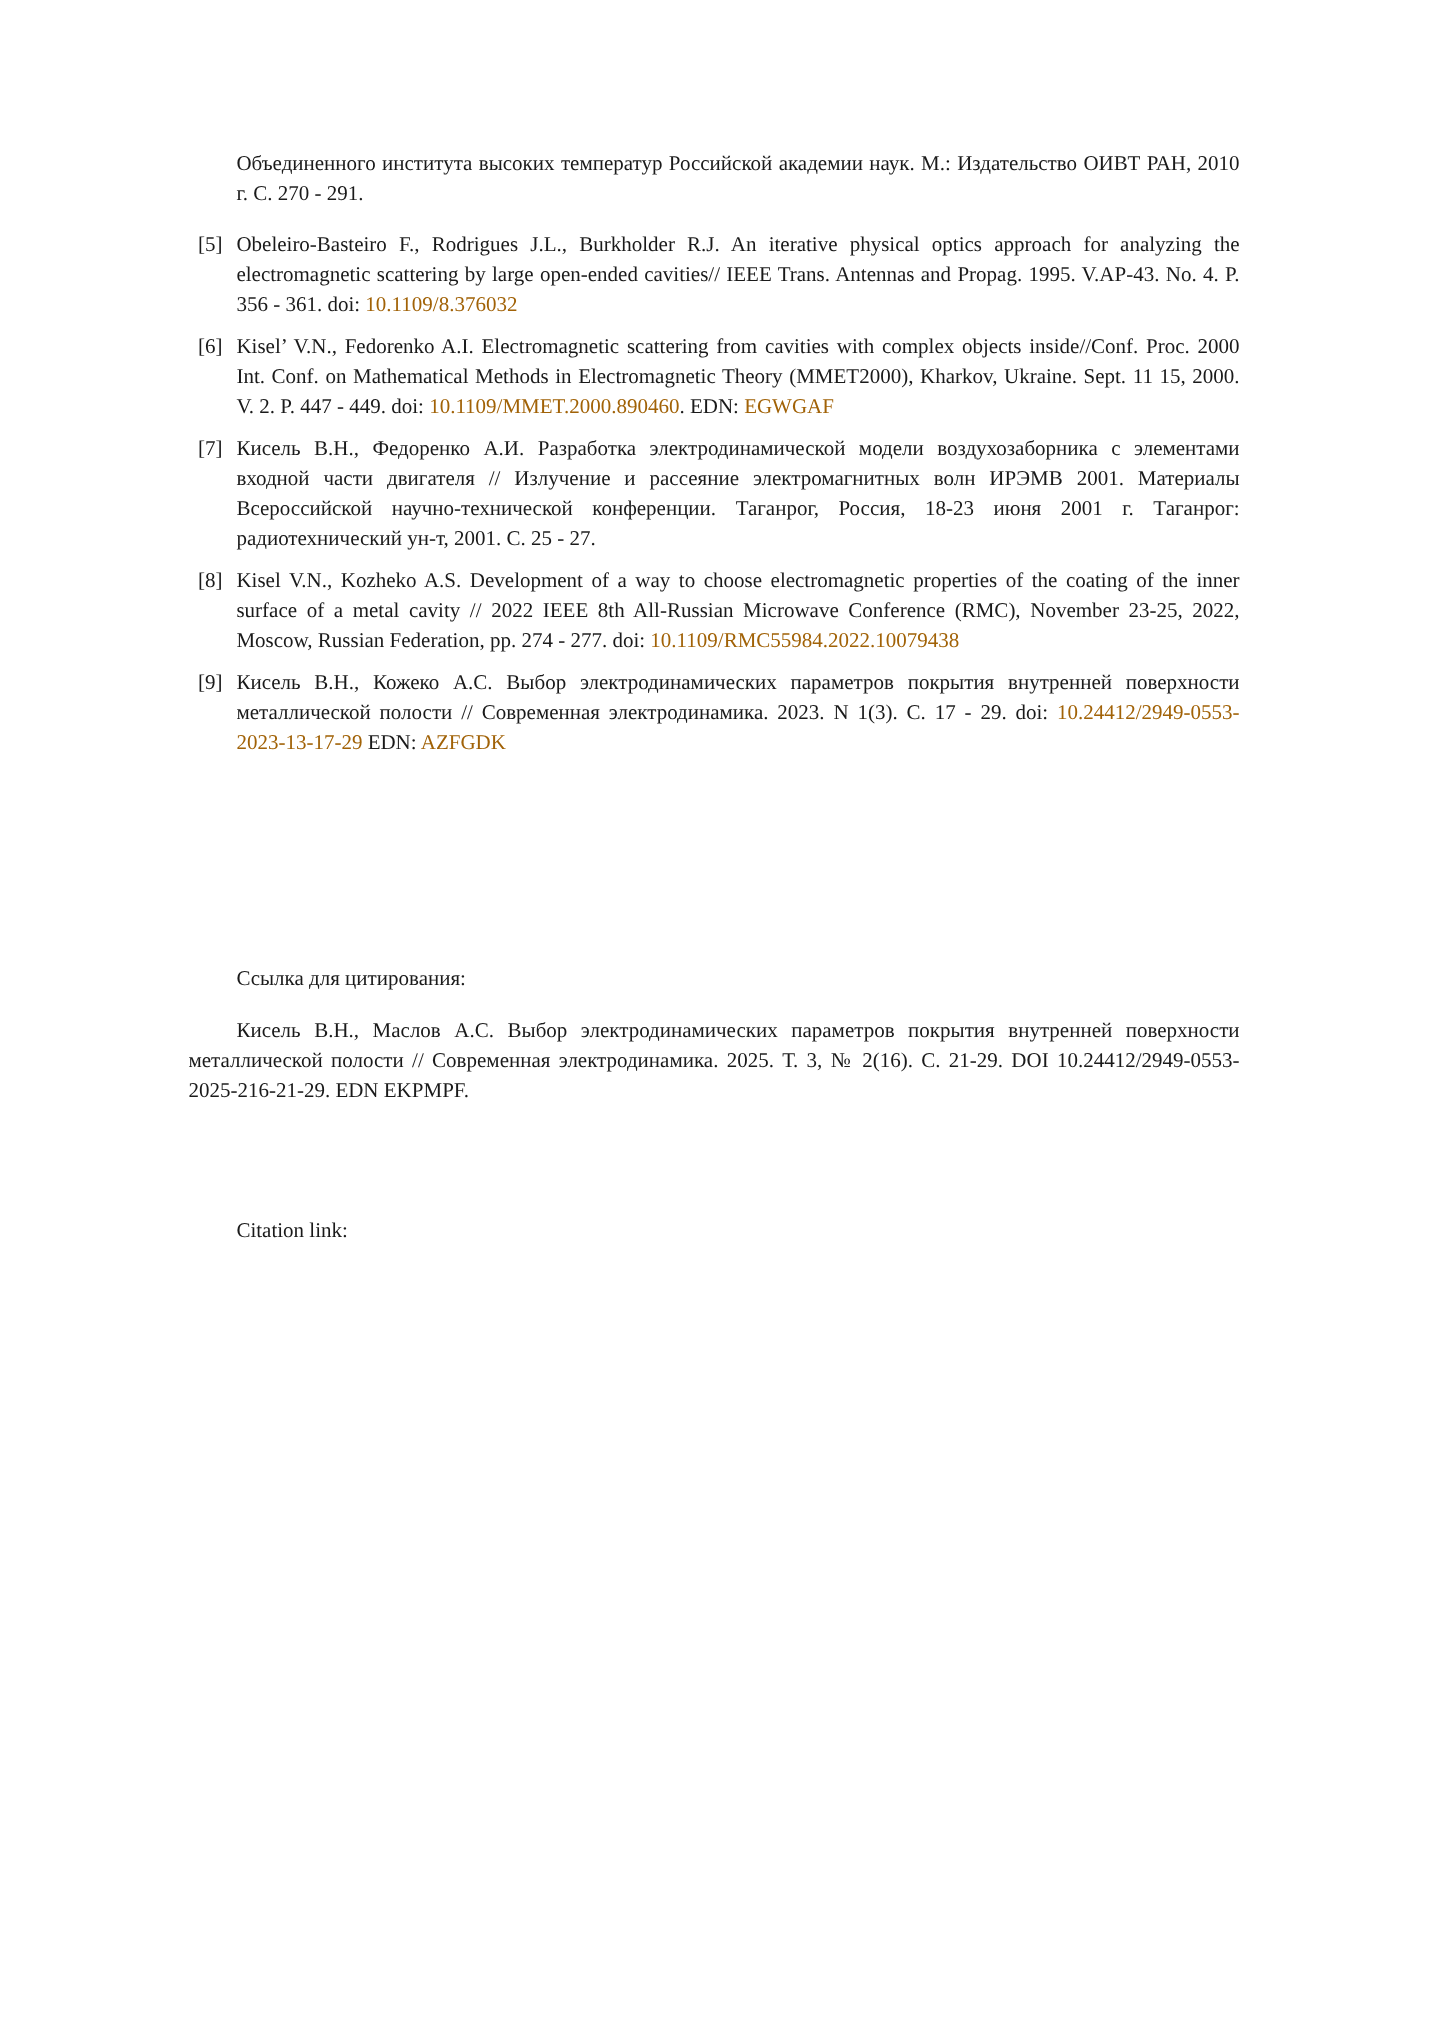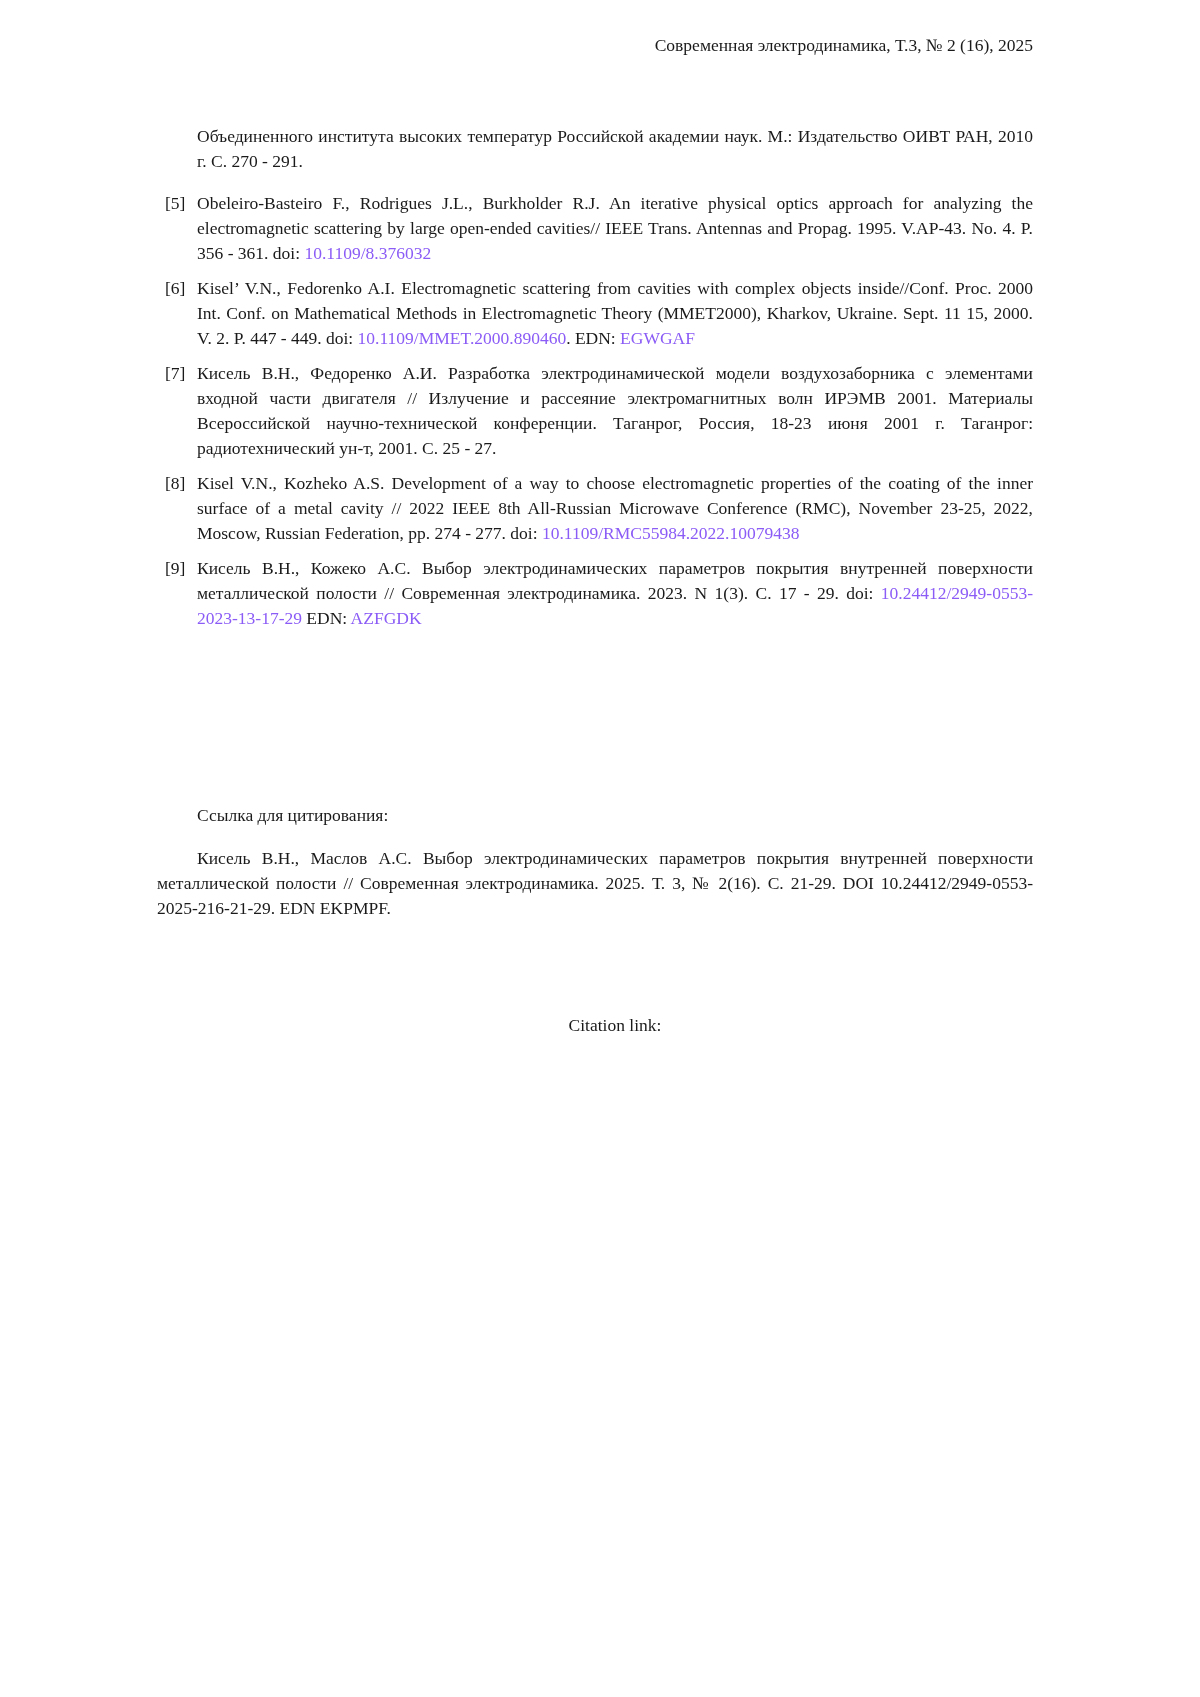--- a/index.html
+++ b/index.html
@@ -45,52 +45,50 @@
     margin-top: 10px;
     padding-left: 40px;
     text-align: justify;
   }
   .ref-label {
     position: absolute;
     left: 8px;
     top: 0;
   }
   a.link, .link {
-    color: #8b5cf6;
+    color: #a16207;
     text-decoration: none;
     cursor: pointer;
   }
   .citation-heading-ru {
     margin-top: 172px;
     text-indent: 40px;
   }
   .citation-para {
     margin-top: 6px;
     text-indent: 40px;
     text-align: justify;
   }
   .citation-heading-en {
     margin-top: 92px;
     text-indent: 40px;
-    text-align: center;
   }
   .page-number {
     position: absolute;
     top: 1702px;
     left: 0;
     width: 100%;
     text-align: center;
   }
 </style>
 </head>
 <body>
 
 <div class="page">
 
-  <div class="running-header">Современная электродинамика, Т.3, № 2 (16), 2025</div>
 
   <div class="main">
 
     <p class="para-continuation">Объединенного института высоких температур Российской академии наук. М.: Издательство ОИВТ РАН, 2010 г. С. 270 - 291.</p>
 
     <ol class="ref-list">
       <li class="ref-item">
         <span class="ref-label">[5]</span>
         <span><span>Obeleiro-Basteiro F., Rodrigues J.L., Burkholder R.J. An iterative physical optics approach for analyzing the electromagnetic scattering by large open-ended cavities// IEEE Trans. Antennas and Propag. 1995. V.AP-43. No. 4. P. 356 - 361. doi: </span><a class="link">10.1109/8.376032</a></span>
       </li>

